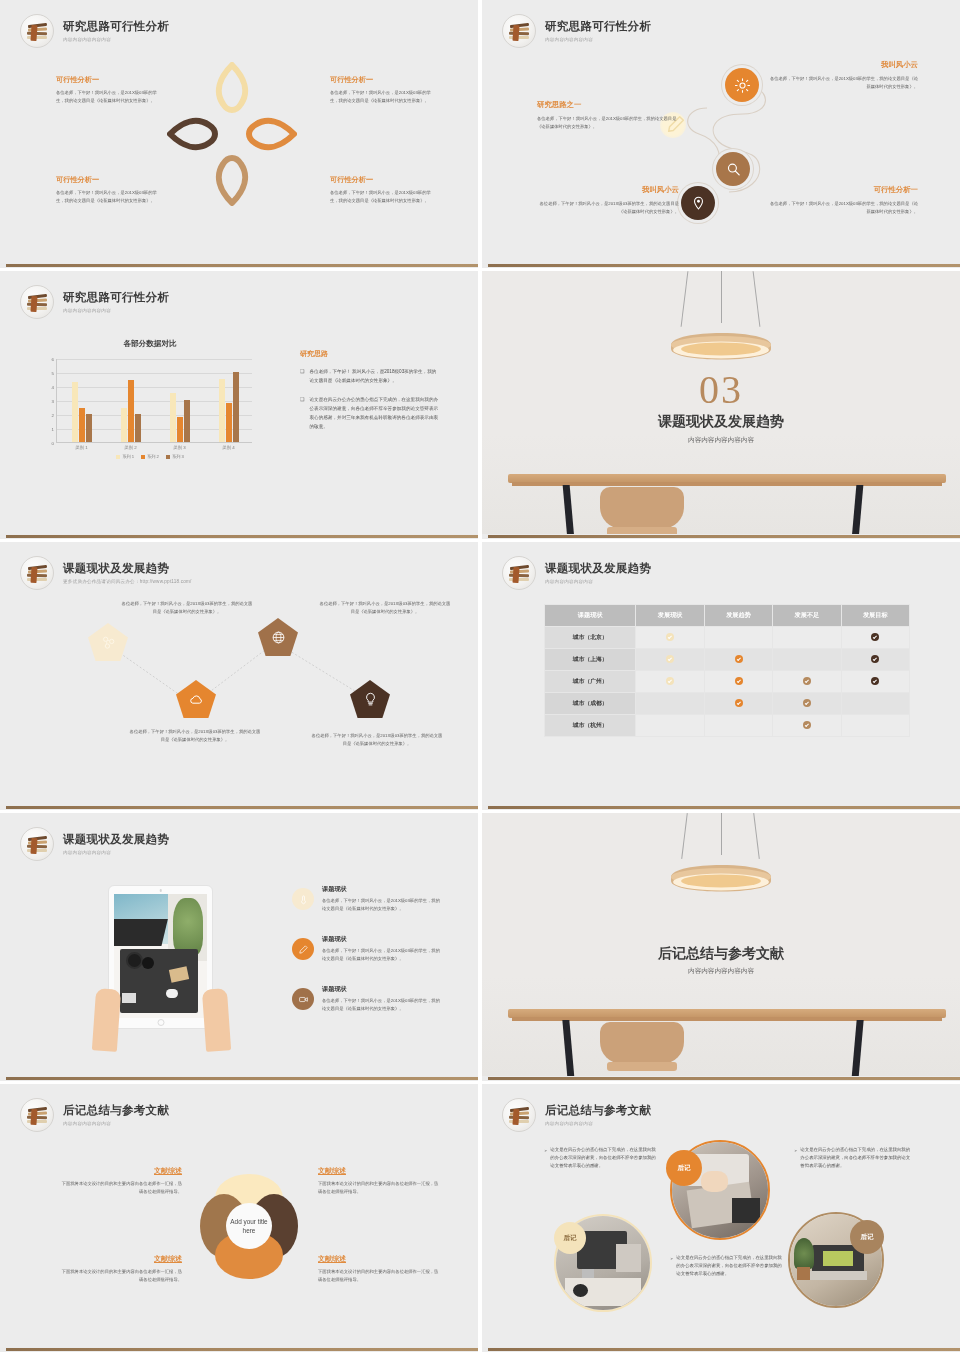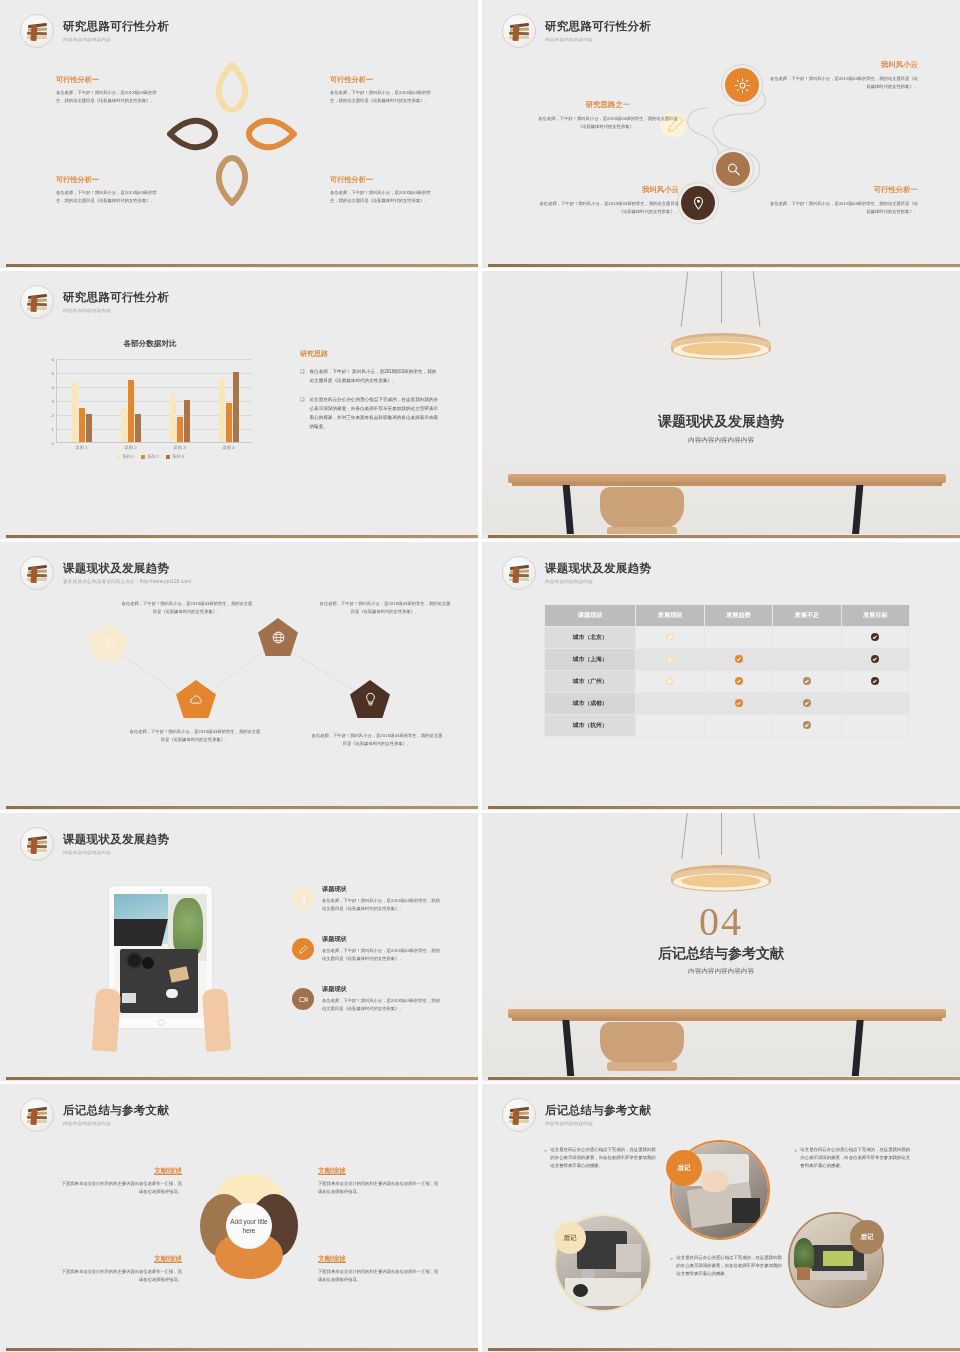--- a/index.html
+++ b/index.html
@@ -231,21 +231,21 @@
             <path d="M14.7 14.3 20 19.6" stroke="#fff" stroke-width="1.8" stroke-linecap="round"></path>
           </svg>
       </div>
       <div class="node" style="left:199px; top:186px; background:#4b3224;">
         <svg viewBox="0 0 24 24">
             <path d="M12 3.2a5.6 5.6 0 0 0-5.6 5.6c0 4.2 5.6 11 5.6 11s5.6-6.8 5.6-11A5.6 5.6 0 0 0 12 3.2Z" fill="none" stroke="#fff" stroke-width="1.5"></path>
             <circle cx="12" cy="8.8" r="2" fill="#fff"></circle>
           </svg>
       </div>
 
-      <div style="position:absolute; left:55px; top:100px; width:142px; text-align:center;">
+      <div style="position:absolute; left:55px; top:100px; width:142px; text-align:left;">
         <div class="h-or" style="font-size:7.4px;">研究思路之一</div>
         <div class="body-s" style="margin-top:5px;">各位老师，下午好！我叫风小云，是201X级03班的学生，我的论文题目是《论新媒体时代的女性形象》。</div>
       </div>
       <div style="position:absolute; left:286px; top:60px; width:150px; text-align:right;">
         <div class="h-or" style="font-size:7.4px;">我叫风小云</div>
         <div class="body-s" style="margin-top:5px;">各位老师，下午好！我叫风小云，是201X级03班的学生，我的论文题目是《论新媒体时代的女性形象》。</div>
       </div>
       <div style="position:absolute; left:286px; top:185px; width:150px; text-align:right;">
         <div class="h-or" style="font-size:7.4px;">可行性分析一</div>
         <div class="body-s" style="margin-top:5px;">各位老师，下午好！我叫风小云，是201X级03班的学生，我的论文题目是《论新媒体时代的女性形象》。</div>
@@ -353,20 +353,21 @@
         <div class="lampwire" style="left:239px; top:0; height:52px;"></div>
         <div class="lampwire" style="left:274px; top:0; height:56px; transform:rotate(-7deg);"></div>
         <div class="lampshade" style="top:52px;">
           <svg viewBox="0 0 112 42" style="width:100%;height:100%">
             <path d="M6 22 C6 6 106 6 106 22 L106 26 C106 40 6 40 6 26 Z" fill="#d8b489"></path>
             <ellipse cx="56" cy="22" rx="50" ry="9" fill="#e8c79d"></ellipse>
             <ellipse cx="56" cy="27" rx="48" ry="8.5" fill="#fdf0da"></ellipse>
             <ellipse cx="56" cy="26" rx="40" ry="6.5" fill="#f0c98e"></ellipse>
           </svg>
         </div>
+        <div class="sec-num" style="top:95px;">03</div>
         <div class="sec-t" style="top:142px;">课题现状及发展趋势</div>
         <div class="sec-s" style="top:165px;">内容内容内容内容内容</div>
 
         <div class="tabletop" style="left:26px; right:14px; top:203px;"></div>
         <div class="tableedge" style="left:30px; right:18px; top:211px; background:#c09063;"></div>
         <div class="tlegL" style="left:83px; top:214px; height:54px; transform:skewX(5deg);"></div>
         <div class="tlegR" style="left:372px; top:214px; height:54px; transform:skewX(-5deg);"></div>
         <div class="chairback" style="left:118px; top:216px;"></div>
         <div class="chairseat" style="left:125px; top:256px;"></div>
       </div>
@@ -580,21 +581,20 @@
         <div class="lampwire" style="left:239px; top:0; height:42px;"></div>
         <div class="lampwire" style="left:274px; top:0; height:46px; transform:rotate(-7deg);"></div>
         <div class="lampshade" style="top:42px;">
           <svg viewBox="0 0 112 42" style="width:100%;height:100%">
             <path d="M6 22 C6 6 106 6 106 22 L106 26 C106 40 6 40 6 26 Z" fill="#d8b489"></path>
             <ellipse cx="56" cy="22" rx="50" ry="9" fill="#e8c79d"></ellipse>
             <ellipse cx="56" cy="27" rx="48" ry="8.5" fill="#fdf0da"></ellipse>
             <ellipse cx="56" cy="26" rx="40" ry="6.5" fill="#f0c98e"></ellipse>
           </svg>
         </div>
-        <div class="sec-num" style="top:85px;">04</div>
         <div class="sec-t" style="top:132px;">后记总结与参考文献</div>
         <div class="sec-s" style="top:154px;">内容内容内容内容内容</div>
 
         <div class="tabletop" style="left:26px; right:14px; top:196px;"></div>
         <div class="tableedge" style="left:30px; right:18px; top:204px; background:#c09063;"></div>
         <div class="tlegL" style="left:83px; top:207px; height:61px; transform:skewX(5deg);"></div>
         <div class="tlegR" style="left:372px; top:207px; height:61px; transform:skewX(-5deg);"></div>
         <div class="chairback" style="left:118px; top:209px;"></div>
         <div class="chairseat" style="left:125px; top:249px;"></div>
       </div>

